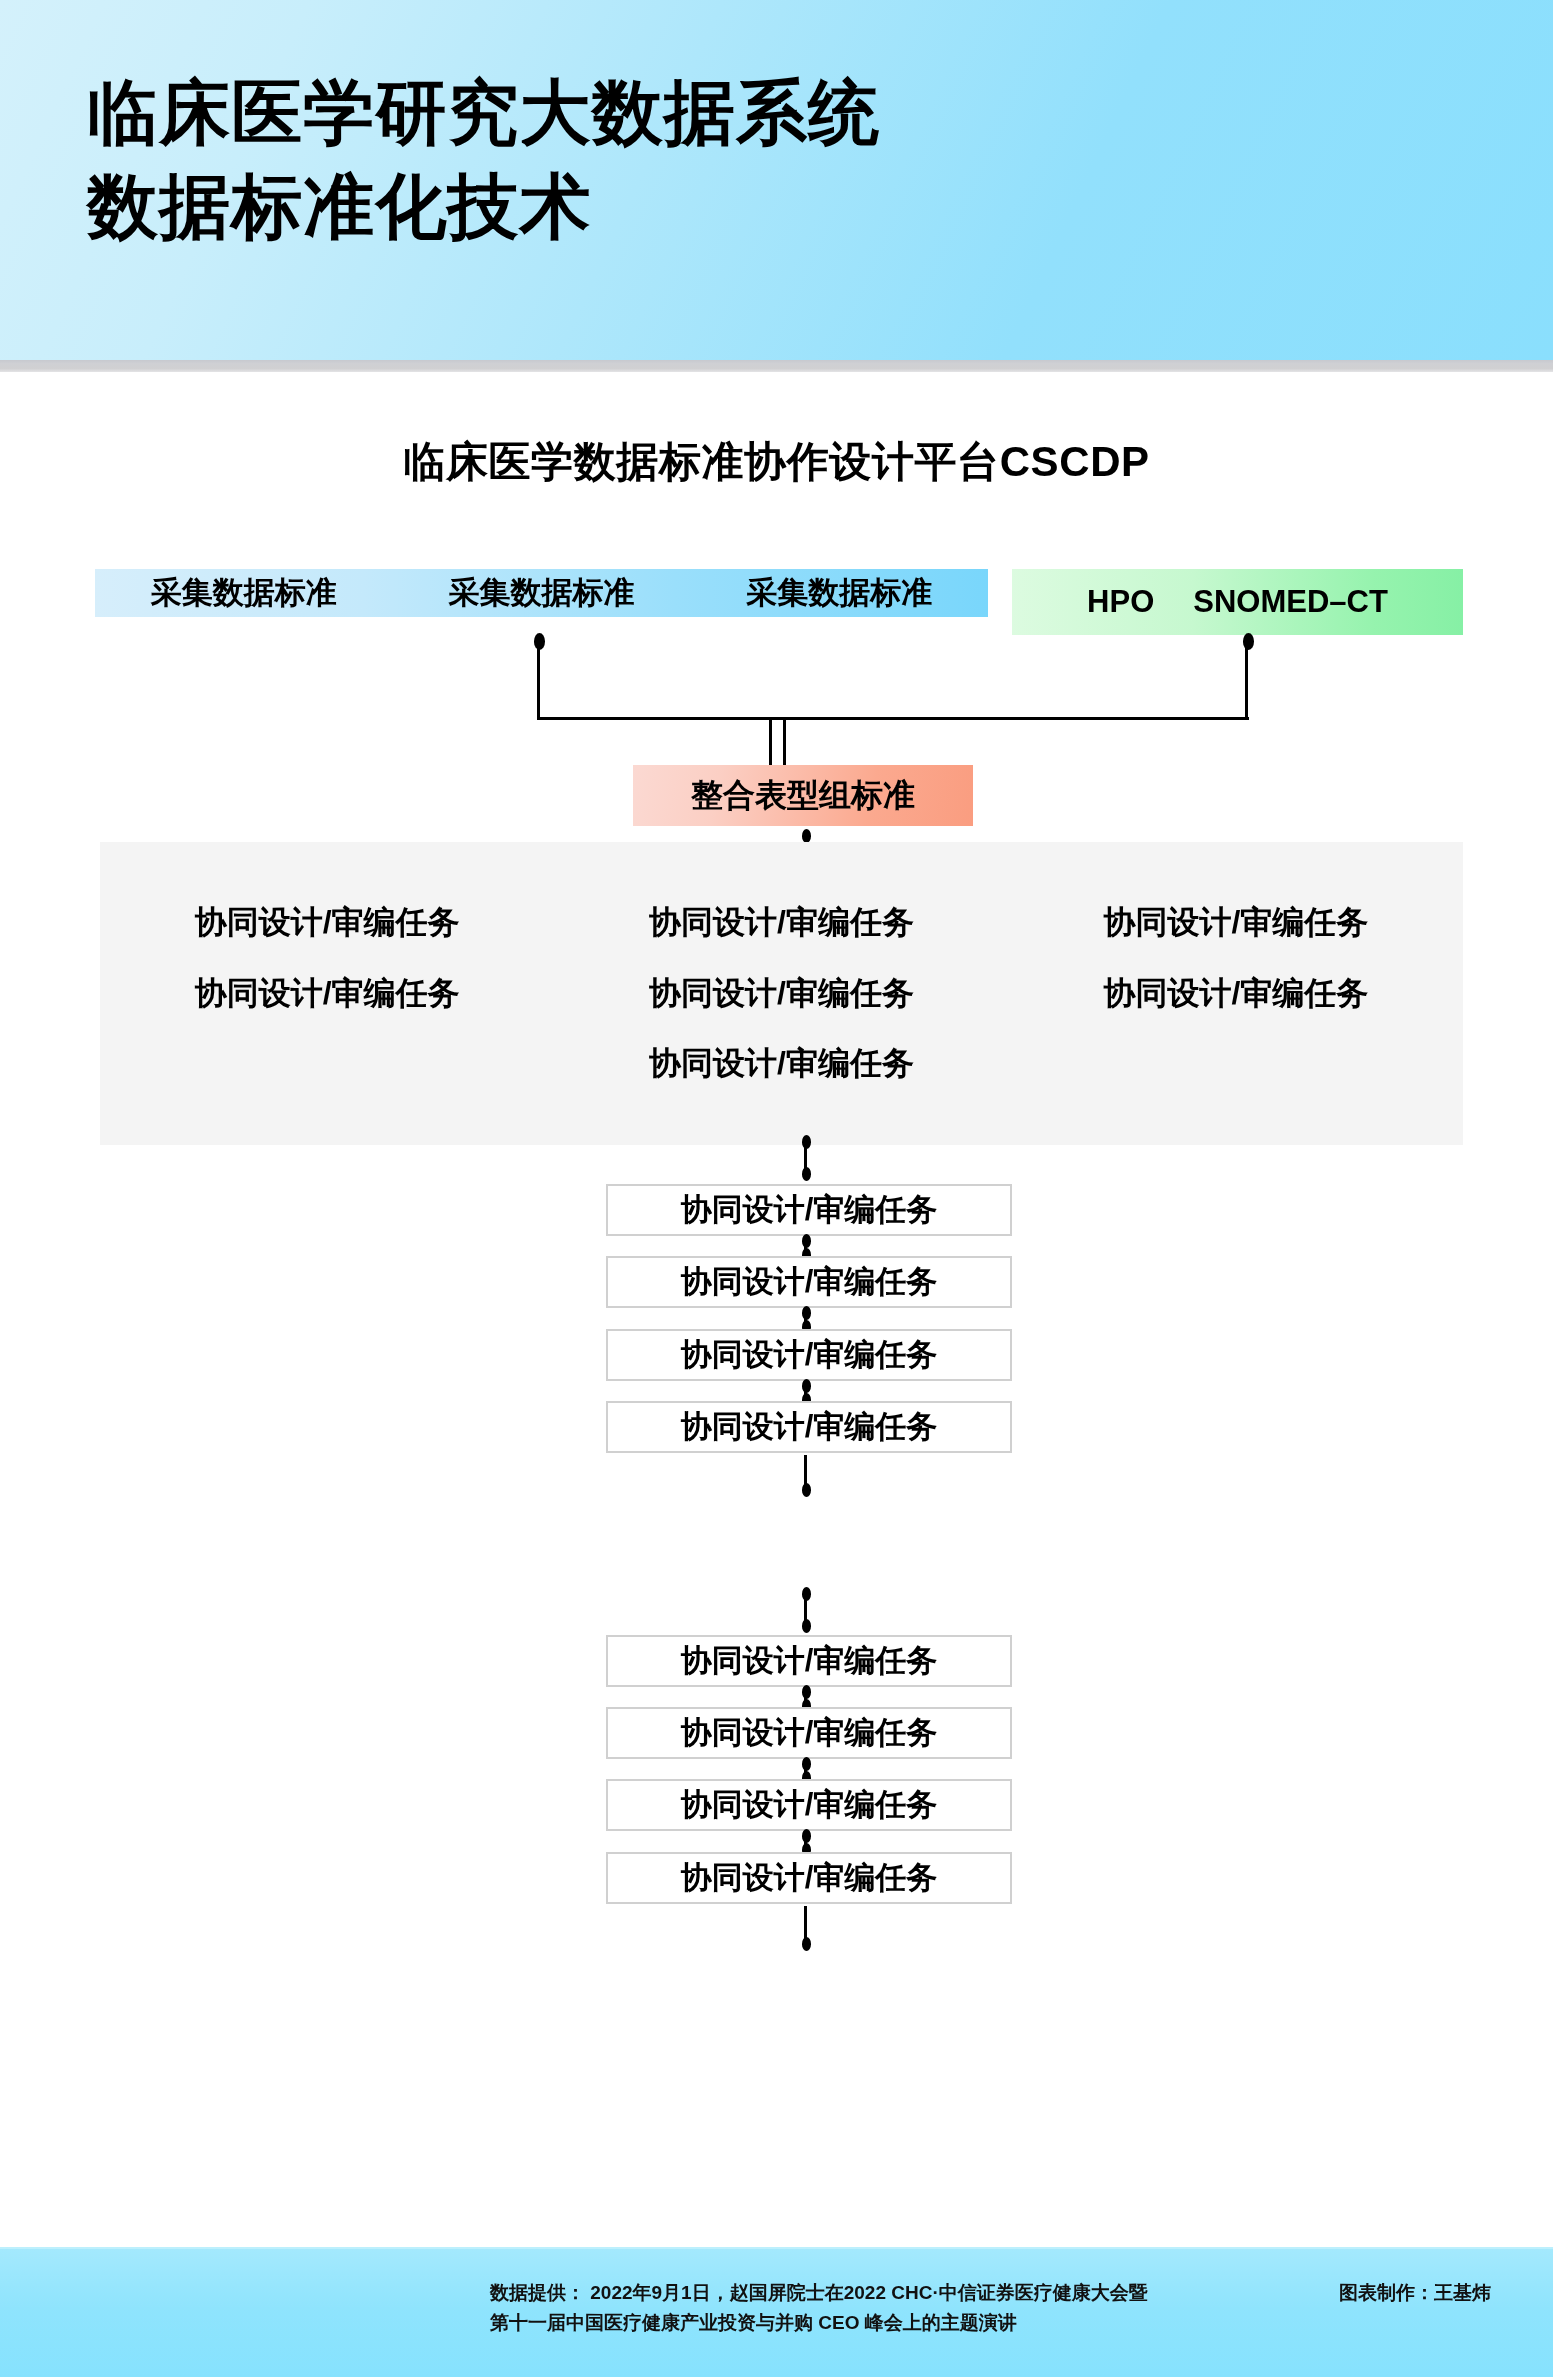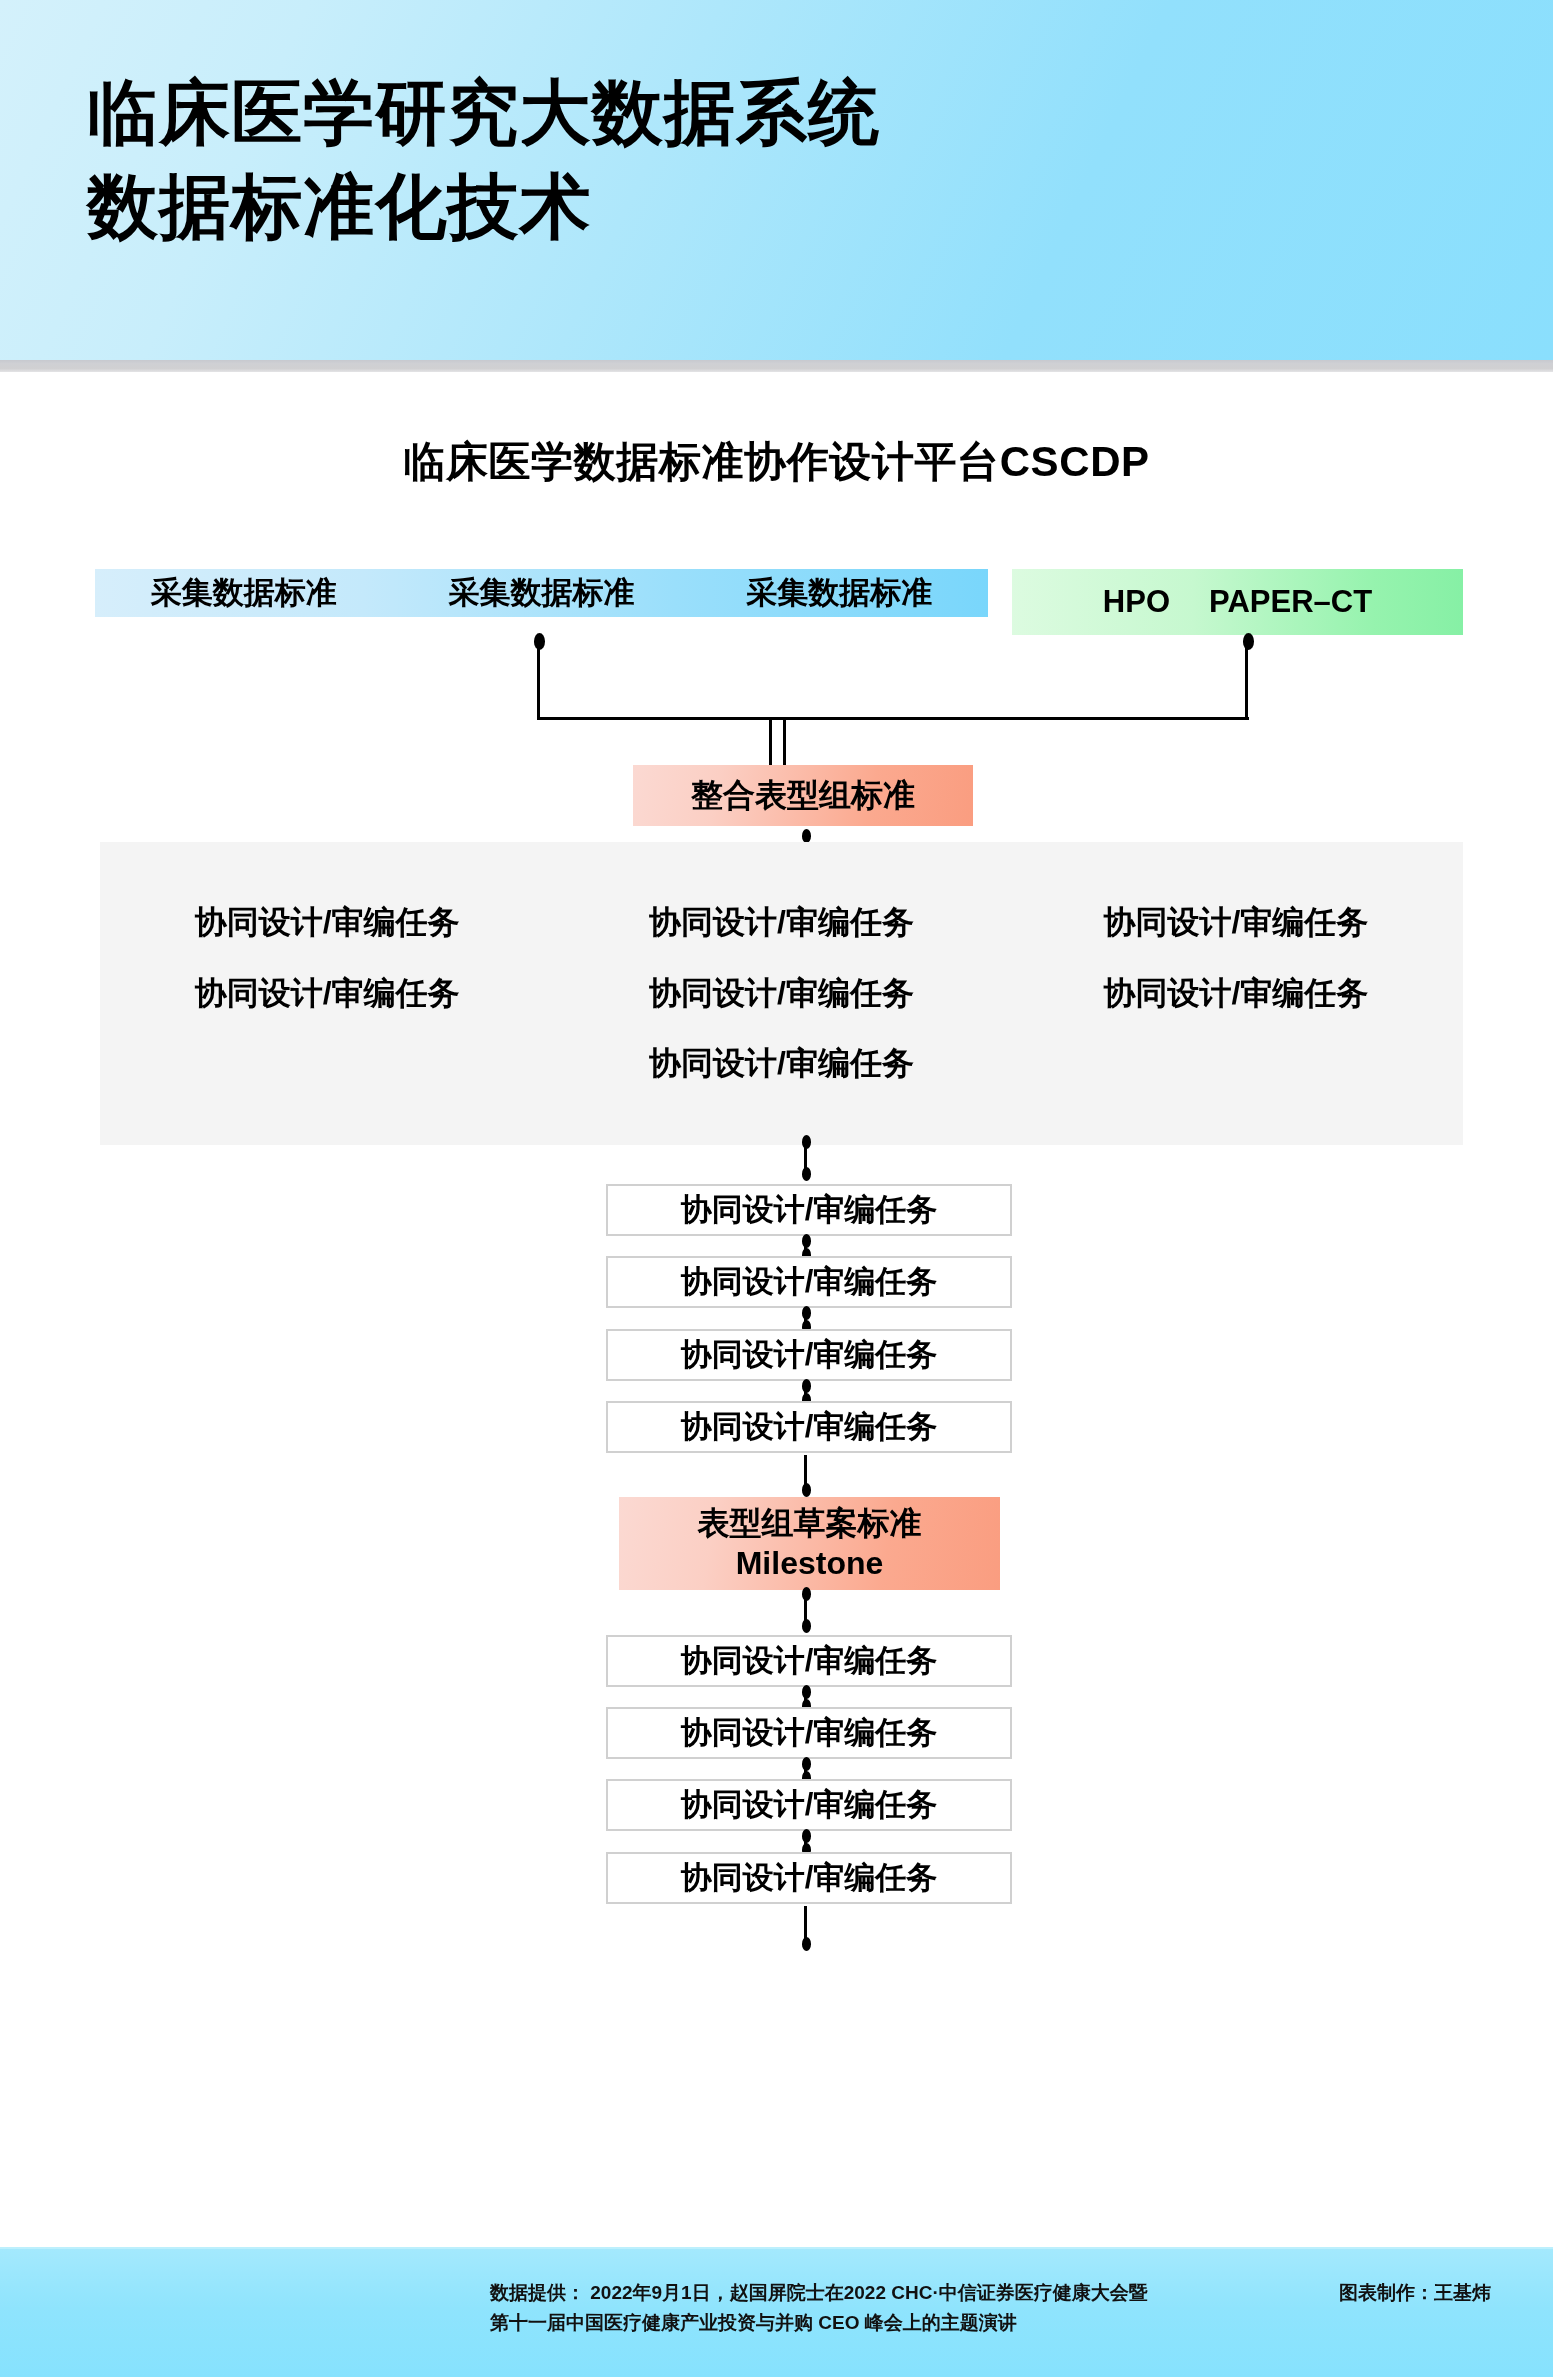--- a/index.html
+++ b/index.html
@@ -144,21 +144,21 @@
 
   <div class="chart-title">临床医学数据标准协作设计平台CSCDP</div>
 
   <div class="src-blue">
     <div class="cell">采集数据标准</div>
     <div class="cell">采集数据标准</div>
     <div class="cell">采集数据标准</div>
   </div>
   <div class="src-green">
     <div class="cell">HPO</div>
-    <div class="cell">PAPER–CT</div>
+    <div class="cell">SNOMED–CT</div>
   </div>
 
   <div class="dot" style="left:538px;top:260px;"></div>
   <div class="vline" style="left:537px;top:267px;height:78px;"></div>
   <div class="dot" style="left:1247px;top:260px;"></div>
   <div class="vline" style="left:1245px;top:267px;height:78px;"></div>
   <div class="hline" style="left:537px;top:344px;width:712px;"></div>
   <div class="vline" style="left:769px;top:344px;height:61px;"></div>
   <div class="vline" style="left:783px;top:344px;height:61px;"></div>
   <div class="dot" style="left:771px;top:399px;"></div>
@@ -209,24 +209,20 @@
   <div class="taskbox" style="top:956px;">协同设计/审编任务</div>
   <div class="vline" style="left:804px;top:1010px;height:15.6px;"></div>
   <div class="dot sm" style="left:805px;top:1006px;"></div>
   <div class="dot sm" style="left:805px;top:1020px;"></div>
 
   <div class="taskbox" style="top:1028px;">协同设计/审编任务</div>
 
   <div class="vline" style="left:804px;top:1082px;height:37px;"></div>
   <div class="dot sm" style="left:805px;top:1110px;"></div>
 
-  <div class="pinkbox" style="left:619px;top:1124px;width:381px;height:93px;font-size:32px;line-height:1.22;">
-    <span>表型组草案标准</span>
-    <span>Milestone</span>
-  </div>
 
   <div class="vline" style="left:804px;top:1217px;height:34px;"></div>
   <div class="dot sm" style="left:805px;top:1214px;"></div>
   <div class="dot sm" style="left:805px;top:1246px;"></div>
 
   <div class="taskbox" style="top:1262px;">协同设计/审编任务</div>
   <div class="vline" style="left:804px;top:1316px;height:15.6px;"></div>
   <div class="dot sm" style="left:805px;top:1312px;"></div>
   <div class="dot sm" style="left:805px;top:1326px;"></div>
 

